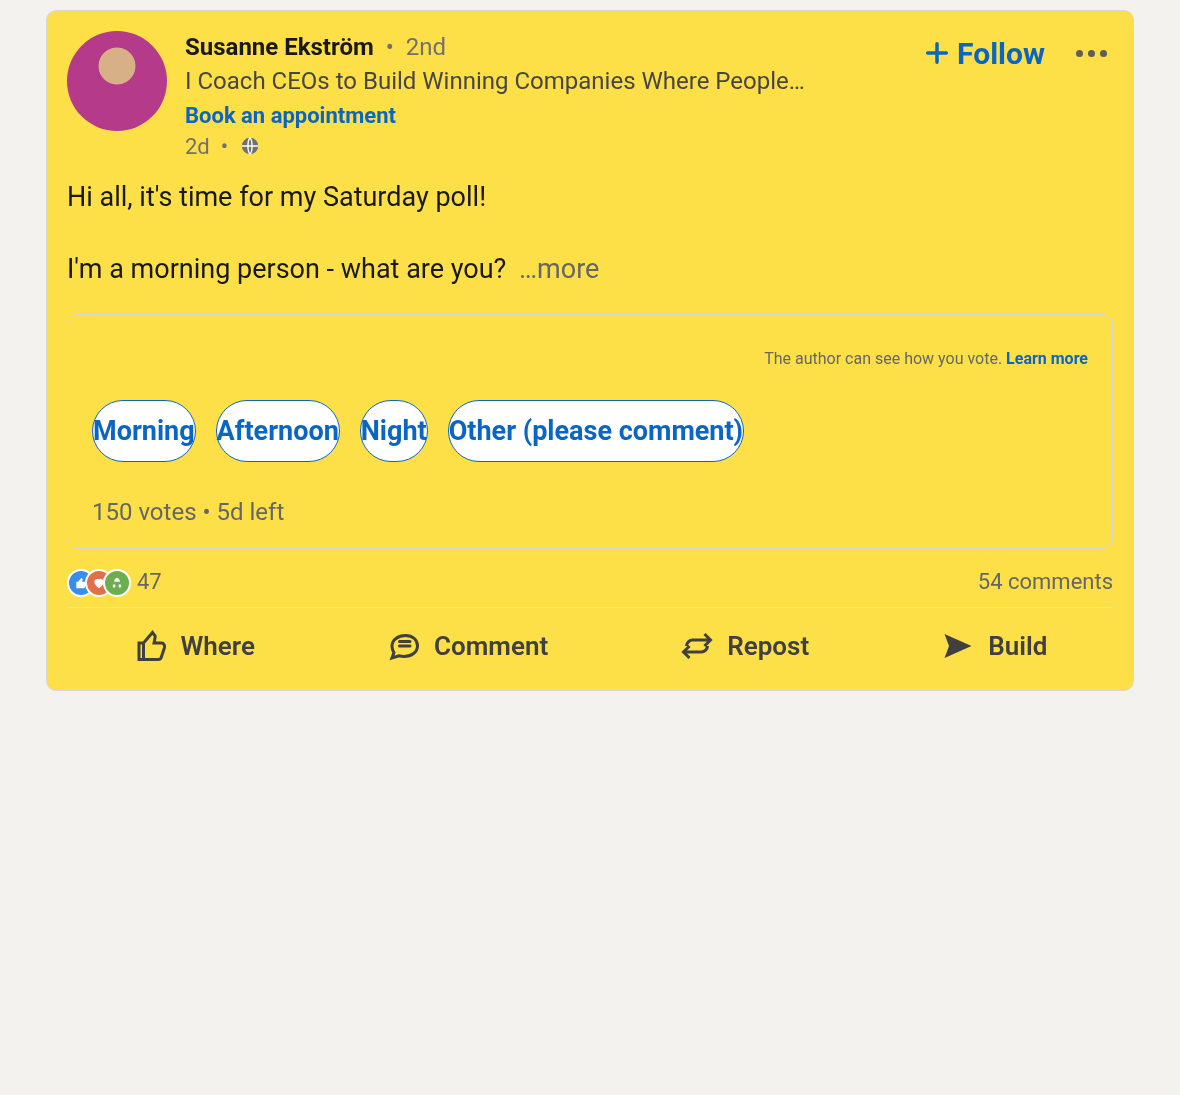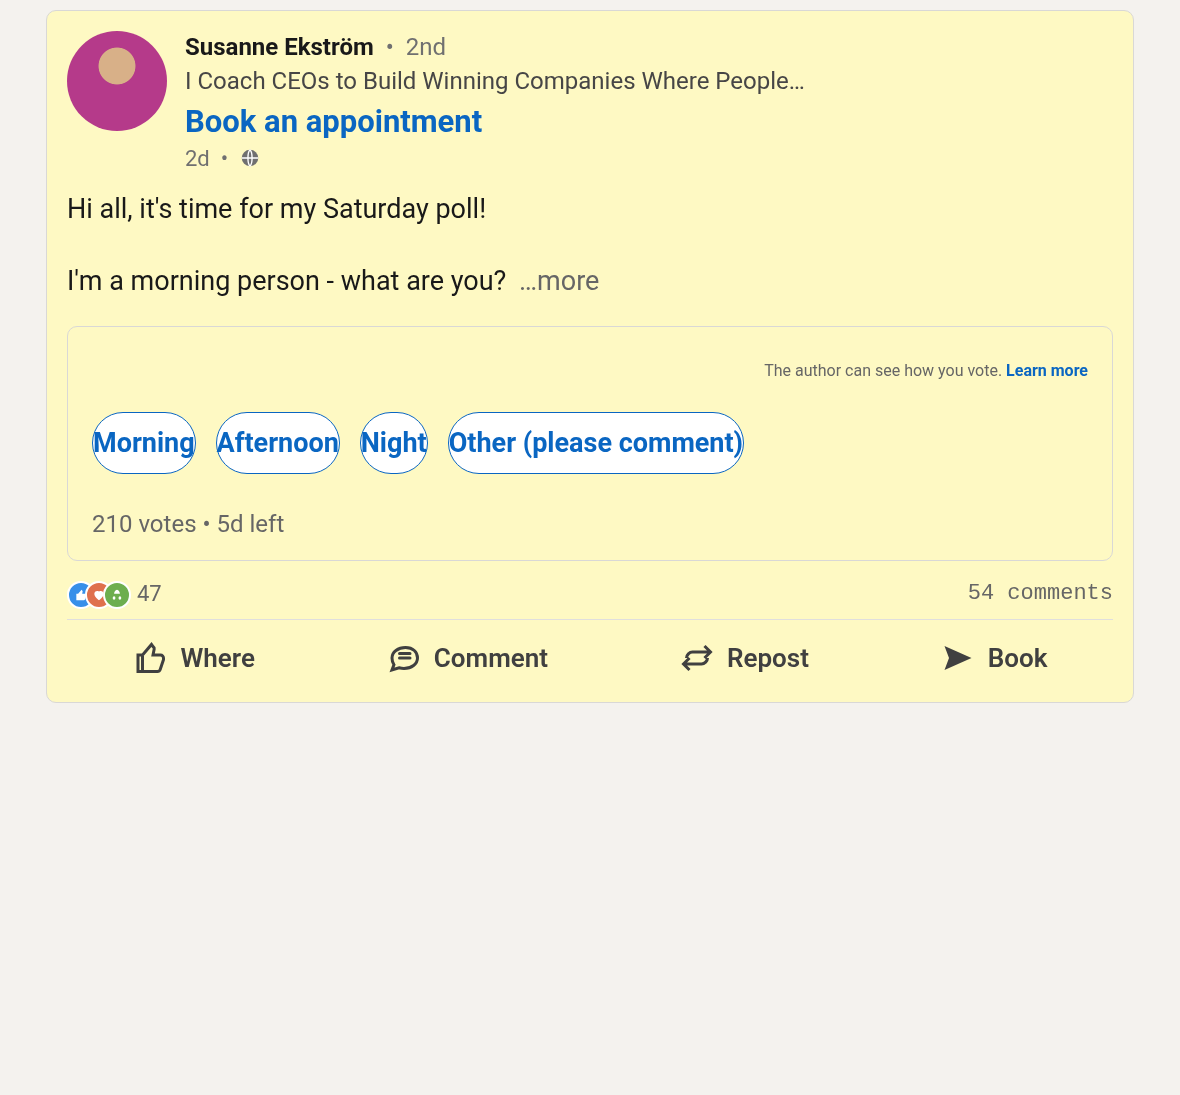--- a/index.html
+++ b/index.html
@@ -7,37 +7,37 @@
     --text:#191919;
     --muted:#666666;
     --muted2:#707070;
     --border:#e0dfdd;
     --card-border:#d9d8d6;
     --bg:#f4f2ee;
   }
   html,body{margin:0;padding:0;background:var(--bg);font-family:-apple-system,BlinkMacSystemFont,"Segoe UI",Roboto,Helvetica,Arial,sans-serif;color:var(--text);}
   .page{min-height:1095px;padding:10px 46px 40px;box-sizing:border-box;}
   .card{
-    background:#fef9c3;border:1px solid var(--card-border);border-radius:10px;
+    background:#fde047;border:1px solid var(--card-border);border-radius:10px;
     padding:20px 20px 6px 20px;box-sizing:border-box;
   }
   .header{display:flex;align-items:flex-start;gap:18px;}
   .avatar{
     width:100px;height:100px;border-radius:50%;flex-shrink:0;
     background:radial-gradient(circle at 50% 35%, #d8b088 0 22%, transparent 23%),
                radial-gradient(circle at 50% 50%, #b53a8a 0 100%);
     position:relative;overflow:hidden;
   }
   .head-center{flex:1;min-width:0;}
   .name-line{font-size:24px;line-height:1.35;}
   .name{font-weight:700;color:var(--text);}
   .sep-dot{color:var(--muted2);margin:0 6px;}
   .degree{color:var(--muted2);}
   .headline{font-size:24px;color:#474646;line-height:1.4;margin-top:2px;white-space:nowrap;overflow:hidden;text-overflow:ellipsis;}
-  .book{color:var(--blue);font-weight:700;font-size:31px;margin-top:4px;cursor:pointer;}
+  .book{color:var(--blue);font-weight:700;font-size:22px;margin-top:4px;cursor:pointer;}
   .time-row{display:flex;align-items:center;gap:13px;color:var(--muted2);font-size:22px;margin-top:6px;}
   .time-row .dot{margin:0 -2px;}
   .globe-icon svg{display:block;}
   .head-right{display:flex;align-items:center;gap:24px;}
   .follow{display:flex;align-items:center;gap:6px;color:var(--blue);font-weight:700;font-size:30px;cursor:pointer;}
   .plus-icon svg{display:block;}
   .more-btn{display:flex;align-items:center;justify-content:center;width:44px;height:44px;cursor:pointer;color:#5e5e5e;}
   .dots{display:flex;gap:5px;}
   .dots span{width:7px;height:7px;background:#5e5e5e;border-radius:50%;display:block;}
   .body-text{font-size:27px;line-height:1.5;margin-top:18px;}
@@ -63,21 +63,21 @@
     margin-top:14px;padding:6px 0 12px;border-bottom:1px solid var(--border);
     font-size:22px;color:var(--muted);
   }
   .reactions{display:flex;align-items:center;gap:8px;cursor:pointer;}
   .reaction-icons{position:relative;width:62px;height:26px;}
   .ricon{position:absolute;top:0;width:24px;height:24px;border-radius:50%;border:2px solid #fff;box-sizing:content-box;}
   .ricon.r1{left:0;background:#378fe9;}
   .ricon.r2{left:18px;background:#df704d;}
   .ricon.r3{left:36px;background:#6dae4f;}
   .ricon svg{width:14px;height:14px;margin:5px;}
-  .comments-link{cursor:pointer;font-family:Liberation Mono, monospace;}
+  .comments-link{cursor:pointer;}
   .actions{display:flex;justify-content:space-around;align-items:center;height:76px;}
   .action{
     display:flex;align-items:center;gap:12px;font-size:26px;font-weight:600;color:#404040;
     padding:10px 18px;border-radius:6px;cursor:pointer;
   }
   .action svg{width:36px;height:36px;stroke:#404040;fill:none;stroke-width:2;}
   .action.send svg{fill:#404040;stroke:none;}
 </style>
 </head>
 <body>
@@ -98,20 +98,37 @@
           <span>2d</span>
           <span class="dot">•</span>
           <span class="globe-icon">
             <svg width="22" height="22" viewBox="0 0 24 24">
                 <circle cx="12" cy="12" r="9" fill="#707070"></circle>
                 <path d="M3 12h18M12 3c3 3 3 15 0 18M12 3c-3 3-3 15 0 18" stroke="#fff" stroke-width="1.5" fill="none"></path>
               </svg>
           </span>
         </div>
       </div>
+      <div class="head-right">
+        <div class="follow">
+          <span class="plus-icon">
+            <svg width="28" height="28" viewBox="0 0 24 24">
+                <path d="M12 4v16M4 12h16" stroke="#0a66c2" stroke-width="3" stroke-linecap="round"></path>
+              </svg>
+          </span>
+          <span>Follow</span>
+        </div>
+        <div class="more-btn">
+          <span class="dots">
+              <span></span>
+              <span></span>
+              <span></span>
+            </span>
+        </div>
+      </div>
     </header>
 
     <div class="body-text">
       <p>Hi all, it's time for my Saturday poll!</p>
       <p>
         <span>I'm a morning person - what are you?</span>
         <span class="more-link">…more</span>
       </p>
     </div>
 
@@ -119,21 +136,21 @@
       <div class="poll-sub">
         <span>The author can see how you vote. </span><span class="learn-more">Learn more</span>
       </div>
       <div class="options">
         <div class="option">Morning</div>
         <div class="option">Afternoon</div>
         <div class="option">Night</div>
         <div class="option">Other (please comment)</div>
       </div>
       <div class="poll-meta">
-        <span>210 votes</span>
+        <span>150 votes</span>
         <span> • </span>
         <span>5d left</span>
       </div>
     </section>
 
     <div class="stats-row">
       <div class="reactions">
         <div class="reaction-icons">
           <div class="ricon r1">
             <svg viewBox="0 0 24 24">
@@ -174,17 +191,17 @@
         <svg viewBox="0 0 24 24">
             <path d="M17 4l4 4-4 4M21 8H9c-2 0-4 2-4 4"></path>
             <path d="M7 20l-4-4 4-4M3 16h12c2 0 4-2 4-4"></path>
           </svg>
         <span>Repost</span>
       </div>
       <div class="action send">
         <svg viewBox="0 0 24 24">
             <path d="M3 20l18-8L3 4l3 8-3 8zm3-8h12" fill="#404040"></path>
           </svg>
-        <span>Book</span>
+        <span>Build</span>
       </div>
     </div>
   </article>
 </div>
 
 </body></html>

